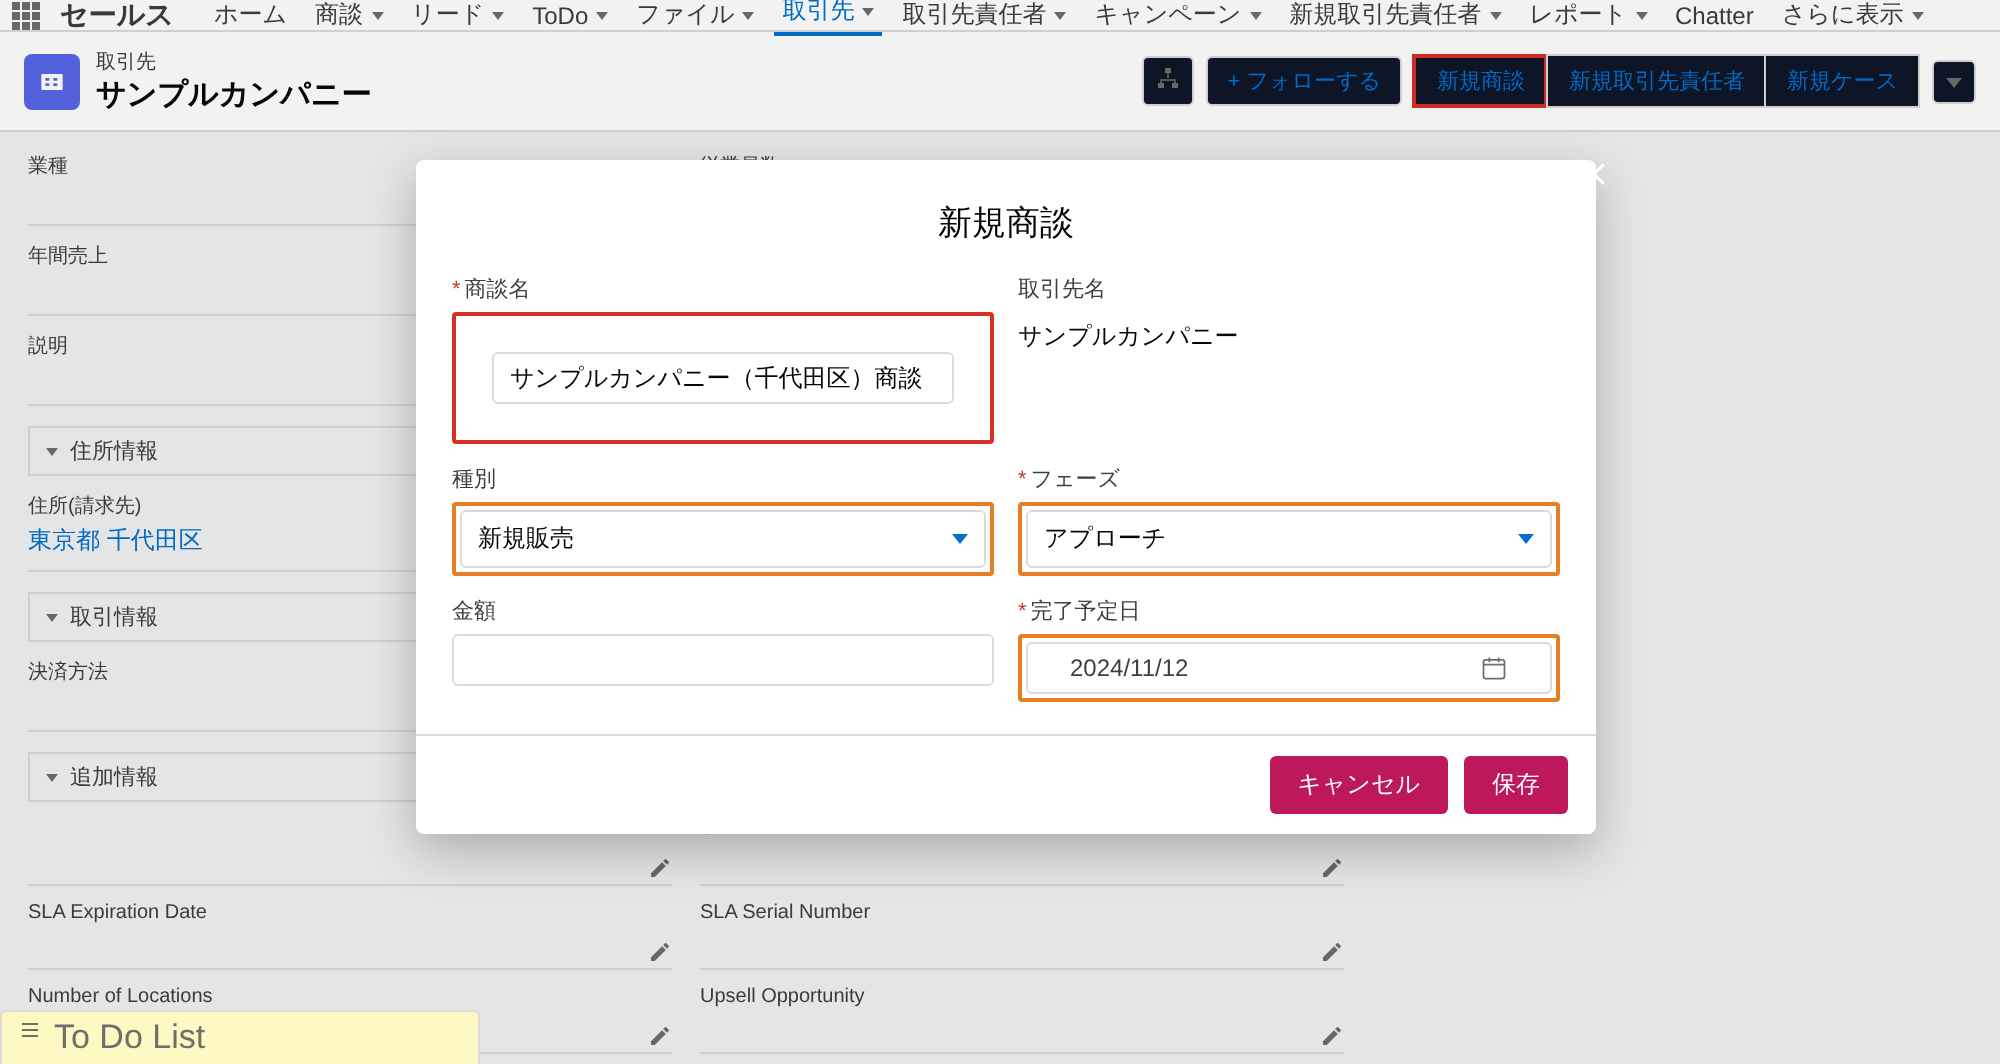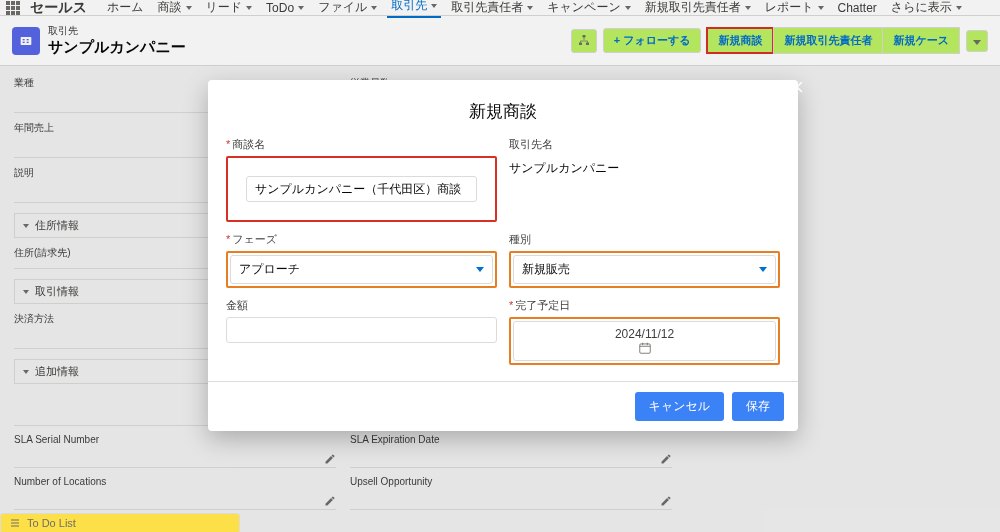--- a/index.html
+++ b/index.html
@@ -15,21 +15,21 @@
 .nav-item.active { color:#0070d2; border-bottom:2px solid #0070d2; padding-bottom:2px; }
 
 
 .page-header { background:#fff; border-bottom:1px solid #dddbda; padding:8px 12px; display:flex; align-items:center; justify-content:space-between; }
 .rec-title { display:flex; align-items:center; gap:8px; }
 .rec-icon { width:28px;height:28px;background:#5867e8;border-radius:4px;display:flex;align-items:center;justify-content:center; }
 .rec-icon svg { fill:#fff;width:16px;height:16px; }
 .rec-label { font-size:10px;color:#3e3e3c; }
 .rec-name { font-size:15px;font-weight:600;color:#080707; }
 .hdr-actions { display:flex;align-items:center;gap:6px; }
-.btn { border:1px solid #dddbda;background:#bef264;padding:4px 10px;font-size:11px;color:#0070d2;cursor:pointer;border-radius:3px;font-weight:bold; }
+.btn { border:1px solid #dddbda;background:#0f172a;padding:4px 10px;font-size:11px;color:#0070d2;cursor:pointer;border-radius:3px; }
 .btn.icon { padding:4px 6px;color:#706e6b; }
 .btn.highlight-red { border:2px solid #d93025; }
 
 
 .bg-page { padding:10px 14px; display:flex; gap:14px; }
 .bg-left { flex:1; }
 .bg-right { width:300px; }
 .field-row { display:flex; gap:14px; margin-bottom:8px; }
 .field { flex:1; border-bottom:1px solid #dddbda; padding-bottom:6px; position:relative; }
 .field .lbl { font-size:10px;color:#3e3e3c;margin-bottom:2px; }
@@ -45,28 +45,28 @@
 .modal-title { text-align:center; font-size:17px; padding:20px 0 14px; color:#080707; }
 .modal-close { position:absolute; right:-14px; top:-2px; width:24px;height:24px; cursor:pointer; }
 .modal-close svg { fill:#fff; width:18px;height:18px; }
 .modal-body { padding:0 18px 16px; display:grid; grid-template-columns:1fr 1fr; gap:10px 12px; }
 .m-field .m-lbl { font-size:11px; color:#3e3e3c; margin-bottom:4px; }
 .m-field .req { color:#c23934; margin-right:2px; }
 .m-input, .m-select { width:100%; border:1px solid #dddbda; border-radius:3px; padding:5px 8px; font-size:12px; color:#080707; background:#fff; }
 .m-select { display:flex; justify-content:space-between; align-items:center; cursor:pointer; }
 .m-select .tri { width:0;height:0;border-left:4px solid transparent;border-right:4px solid transparent;border-top:5px solid #0070d2; }
 .m-static { font-size:12px; color:#080707; padding-top:4px; }
-.m-date { display:flex;align-items:center; border:1px solid #dddbda;border-radius:3px;padding:5px 8px; justify-content:space-between;flex-direction:column; }
+.m-date { display:flex;align-items:center; border:1px solid #dddbda;border-radius:3px;padding:5px 21px; justify-content:space-between; }
 .m-date svg { width:14px;height:14px;fill:#706e6b; }
 .outline-red { border:2px solid #d93025; padding:18px; border-radius:2px; }
 .outline-orange { border:2px solid #e67e22; padding:2px; border-radius:2px; }
 .modal-footer { border-top:1px solid #dddbda; padding:10px 14px; display:flex; justify-content:flex-end; gap:8px; }
-.footer-btn{background:#3b82f6;color:#fff;border:none;padding:6px 14px;font-size:12px;border-radius:3px;cursor:pointer}
-
-.bottom-bar { position:absolute; left:0; bottom:0; width:240px; background:#fde047; border:1px solid #dddbda; border-bottom:none; padding:3px 8px; font-size:11px; color:#706e6b; display:flex; align-items:flex-start; gap:6px; border-radius:3px 3px 0 0; }
+.footer-btn{background:#be185d;color:#fff;border:none;padding:6px 14px;font-size:12px;border-radius:3px;cursor:pointer}
+
+.bottom-bar { position:absolute; left:0; bottom:0; width:240px; background:#fef9c3; border:1px solid #dddbda; border-bottom:none; padding:3px 8px; font-size:17px; color:#706e6b; display:flex; align-items:flex-start; gap:6px; border-radius:3px 3px 0 0; }
 .bottom-bar svg{width:12px;height:12px;fill:#706e6b}
 </style>
 </head>
 <body>
 
 <div class="nav">
   <div class="waffle">
       <span></span>
       <span></span>
       <span></span>
@@ -201,20 +201,21 @@
           <div class="field" style="visibility: hidden;"></div>
         </div>
       </div>
     <div class="section-h">
         <span class="chev"></span>
         <span>住所情報</span>
       </div>
     <div class="field-row">
       <div class="field">
         <div class="lbl">住所(請求先)</div>
+        <div class="val">東京都 千代田区</div>
       </div>
       <div class="field" style="visibility:hidden"></div>
     </div>
     <div class="section-h">
         <span class="chev"></span>
         <span>取引情報</span>
       </div>
     <div class="field-row">
       <div class="field">
         <div class="lbl">決済方法</div>
@@ -237,28 +238,28 @@
           <div class="field">
             <div class="lbl">SLA</div>
             <div class="val plain"></div>
             <svg class="pencil" viewBox="0 0 24 24">
               <path d="M3 17.25V21h3.75L17.81 9.94l-3.75-3.75L3 17.25zM20.71 7.04a1 1 0 0 0 0-1.41l-2.34-2.34a1 1 0 0 0-1.41 0l-1.83 1.83 3.75 3.75 1.83-1.83z"></path>
             </svg>
           </div>
         </div>
         <div class="field-row">
           <div class="field">
+            <div class="lbl">SLA Expiration Date</div>
+            <div class="val plain"></div>
+            <svg class="pencil" viewBox="0 0 24 24">
+              <path d="M3 17.25V21h3.75L17.81 9.94l-3.75-3.75L3 17.25zM20.71 7.04a1 1 0 0 0 0-1.41l-2.34-2.34a1 1 0 0 0-1.41 0l-1.83 1.83 3.75 3.75 1.83-1.83z"></path>
+            </svg>
+          </div>
+          <div class="field">
             <div class="lbl">SLA Serial Number</div>
-            <div class="val plain"></div>
-            <svg class="pencil" viewBox="0 0 24 24">
-              <path d="M3 17.25V21h3.75L17.81 9.94l-3.75-3.75L3 17.25zM20.71 7.04a1 1 0 0 0 0-1.41l-2.34-2.34a1 1 0 0 0-1.41 0l-1.83 1.83 3.75 3.75 1.83-1.83z"></path>
-            </svg>
-          </div>
-          <div class="field">
-            <div class="lbl">SLA Expiration Date</div>
             <div class="val plain"></div>
             <svg class="pencil" viewBox="0 0 24 24">
               <path d="M3 17.25V21h3.75L17.81 9.94l-3.75-3.75L3 17.25zM20.71 7.04a1 1 0 0 0 0-1.41l-2.34-2.34a1 1 0 0 0-1.41 0l-1.83 1.83 3.75 3.75 1.83-1.83z"></path>
             </svg>
           </div>
         </div>
         <div class="field-row">
           <div class="field">
             <div class="lbl">Number of Locations</div>
             <div class="val plain"></div>
@@ -290,33 +291,33 @@
       <div class="m-lbl"><span class="req">*</span><span>商談名</span></div>
       <div class="outline-red">
         <input class="m-input" value="サンプルカンパニー（千代田区）商談" style="">
       </div>
     </div>
     <div class="m-field">
       <div class="m-lbl"><span>取引先名</span></div>
       <div class="m-static">サンプルカンパニー</div>
     </div>
     <div class="m-field">
+      <div class="m-lbl"><span>種別</span></div>
+      <div class="outline-orange">
+        <div class="m-select">
+          <span>新規販売</span>
+          <span class="tri"></span>
+        </div>
+      </div>
+    </div>
+    <div class="m-field">
       <div class="m-lbl"><span class="req">*</span><span>フェーズ</span></div>
       <div class="outline-orange">
         <div class="m-select">
           <span>アプローチ</span>
-          <span class="tri"></span>
-        </div>
-      </div>
-    </div>
-    <div class="m-field">
-      <div class="m-lbl"><span>種別</span></div>
-      <div class="outline-orange">
-        <div class="m-select">
-          <span>新規販売</span>
           <span class="tri"></span>
         </div>
       </div>
     </div>
     <div class="m-field">
       <div class="m-lbl"><span>金額</span></div>
       <input class="m-input" value="" style="">
     </div>
     <div class="m-field">
       <div class="m-lbl"><span class="req">*</span><span>完了予定日</span></div>

